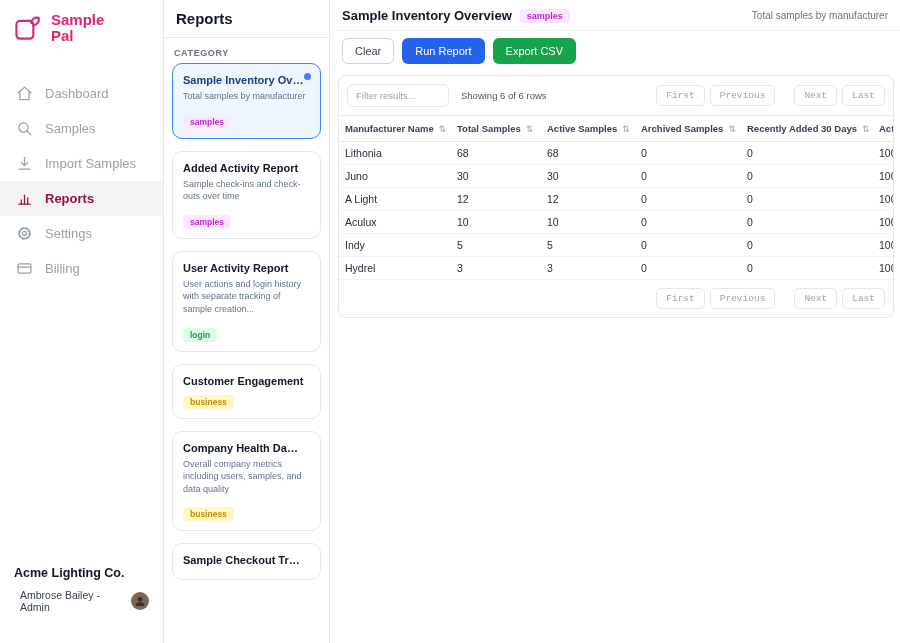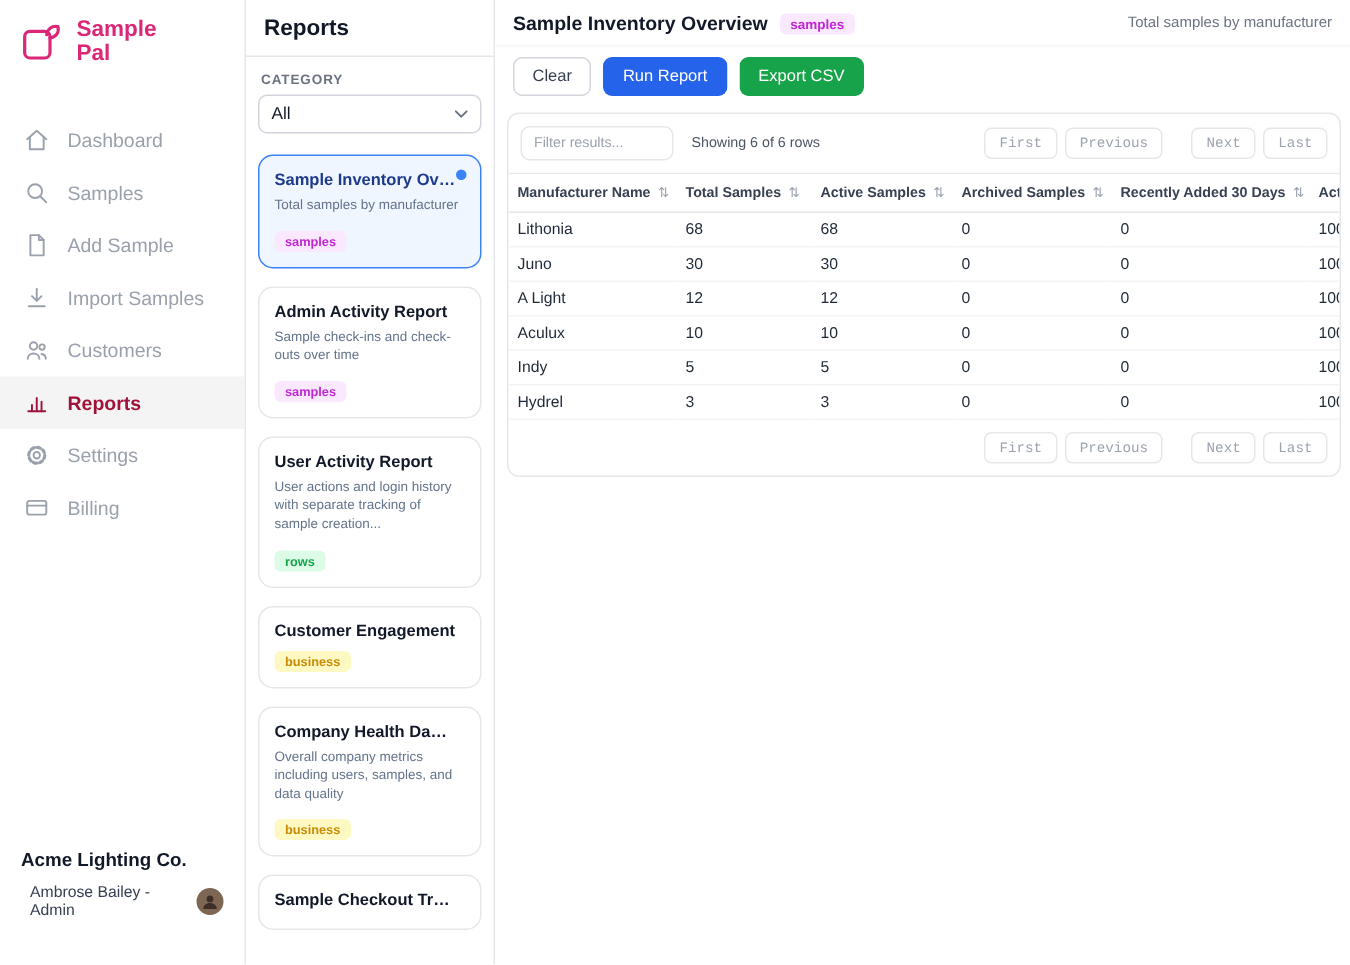--- a/index.html
+++ b/index.html
@@ -109,46 +109,26 @@
             <svg viewBox="0 0 24 24">
               <circle cx="10.5" cy="10.5" r="6.5"></circle>
               <path d="M15.5 15.5L21 21"></path>
             </svg>
           </span>
           <span class="nav-label">Samples</span>
         </div>
         <div class="nav-item">
           <span class="nav-icon">
             <svg viewBox="0 0 24 24">
-              <path d="M6 2.5h8l4.5 4.5v14.5H6z"></path>
-              <path d="M14 2.5V7h4.5"></path>
-            </svg>
-          </span>
-          <span class="nav-label">Add Sample</span>
-        </div>
-        <div class="nav-item">
-          <span class="nav-icon">
-            <svg viewBox="0 0 24 24">
               <path d="M12 3.5v11"></path>
               <path d="M7.5 10.5l4.5 4.5 4.5-4.5"></path>
               <path d="M4.5 20h15"></path>
             </svg>
           </span>
           <span class="nav-label">Import Samples</span>
-        </div>
-        <div class="nav-item">
-          <span class="nav-icon">
-            <svg viewBox="0 0 24 24">
-              <circle cx="9" cy="8" r="3.5"></circle>
-              <path d="M3.5 20c0-3 2.5-5 5.5-5s5.5 2 5.5 5"></path>
-              <circle cx="17" cy="9" r="2.5"></circle>
-              <path d="M16.5 15.5c2.5.3 4 2 4 4.5"></path>
-            </svg>
-          </span>
-          <span class="nav-label">Customers</span>
         </div>
         <div class="nav-item active">
           <span class="nav-icon">
             <svg viewBox="0 0 24 24">
               <path d="M4 20h16"></path>
               <path d="M7.5 20v-6"></path>
               <path d="M12 20V7.5"></path>
               <path d="M16.5 20v-9"></path>
             </svg>
           </span>
@@ -184,32 +164,24 @@
             </svg>
         </span>
       </div>
     </div>
   </aside>
 
   <section class="reports-panel">
     <div class="panel-title">Reports</div>
     <div class="panel-divider"></div>
     <label class="cat-label">CATEGORY</label>
-    <div class="select cat-select">
-      <span>All</span>
-      <span class="chev">
-        <svg viewBox="0 0 10 6">
-            <path d="M1 1l4 4 4-4" stroke="#6b7280" fill="none" stroke-width="1.4" stroke-linecap="round"></path>
-          </svg>
-      </span>
-    </div>
     <div class="report-list">
         <div class="report-card selected"><span class="sel-dot"></span><div class="rc-title">Sample Inventory Overview</div><div class="rc-desc">Total samples by manufacturer</div><span class="tag tag-samples">samples</span></div>
-        <div class="report-card"><div class="rc-title">Admin Activity Report</div><div class="rc-desc">Sample check-ins and check-outs over time</div><span class="tag tag-samples">samples</span></div>
-        <div class="report-card"><div class="rc-title">User Activity Report</div><div class="rc-desc">User actions and login history with separate tracking of sample creation...</div><span class="tag tag-users">rows</span></div>
+        <div class="report-card"><div class="rc-title">Added Activity Report</div><div class="rc-desc">Sample check-ins and check-outs over time</div><span class="tag tag-samples">samples</span></div>
+        <div class="report-card"><div class="rc-title">User Activity Report</div><div class="rc-desc">User actions and login history with separate tracking of sample creation...</div><span class="tag tag-users">login</span></div>
         <div class="report-card"><div class="rc-title">Customer Engagement</div><span class="tag tag-business">business</span></div>
         <div class="report-card"><div class="rc-title">Company Health Dashboard</div><div class="rc-desc">Overall company metrics including users, samples, and data quality</div><span class="tag tag-business">business</span></div>
         <div class="report-card">
           <div class="rc-title">Sample Checkout Trends</div>
         </div>
       </div>
   </section>
 
   <main class="main">
     <header class="main-header">

